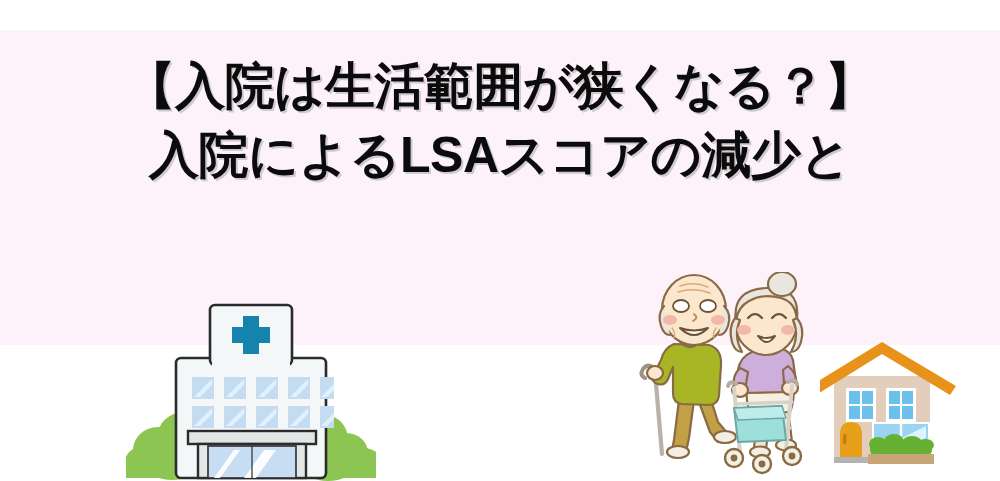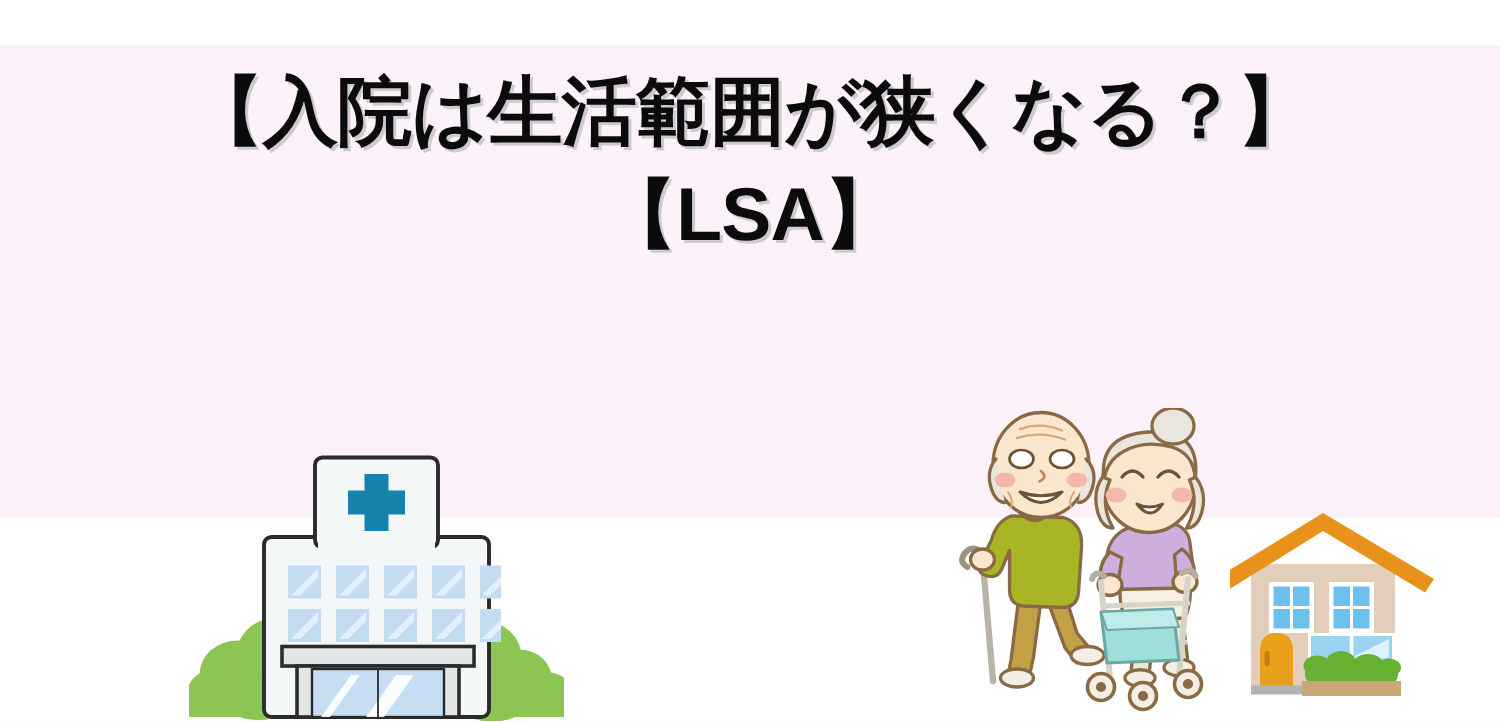--- a/index.html
+++ b/index.html
@@ -24,21 +24,21 @@
     top: 30px;
     width: 1000px;
     height: 315px;
     background: #fdf2fa;
   }
 
   
   #title-block {
     position: absolute;
     left: 0;
-    top: 40px;
+    top: 52px;
     width: 1000px;
     text-align: center;
     z-index: 6;
     pointer-events: none;
   }
   .title-line {
     display: block;
     color: #0b0b0b;
     font-family: "Liberation Sans", "DejaVu Sans", sans-serif;
     font-weight: 700;
@@ -87,21 +87,21 @@
 </style>
 </head>
 <body>
 
 <div id="canvas">
 
   <div id="pink-band"></div>
 
   <div id="title-block">
     <span class="title-line">【入院は生活範囲が狭くなる？】</span>
-    <span class="title-line">【LSA】</span>
+    <span class="title-line">入院によるLSAスコアの減少と</span>
   </div>
 
   <div id="hospital">
     <svg viewBox="0 0 250 181" width="250" height="181">
 
       <g>
         <ellipse cx="32" cy="150" rx="25" ry="23" fill="#8dc552"></ellipse>
         <ellipse cx="58" cy="138" rx="27" ry="26" fill="#8dc552"></ellipse>
         <ellipse cx="82" cy="152" rx="22" ry="20" fill="#8dc552"></ellipse>
         <ellipse cx="18" cy="162" rx="19" ry="16" fill="#8dc552"></ellipse>

